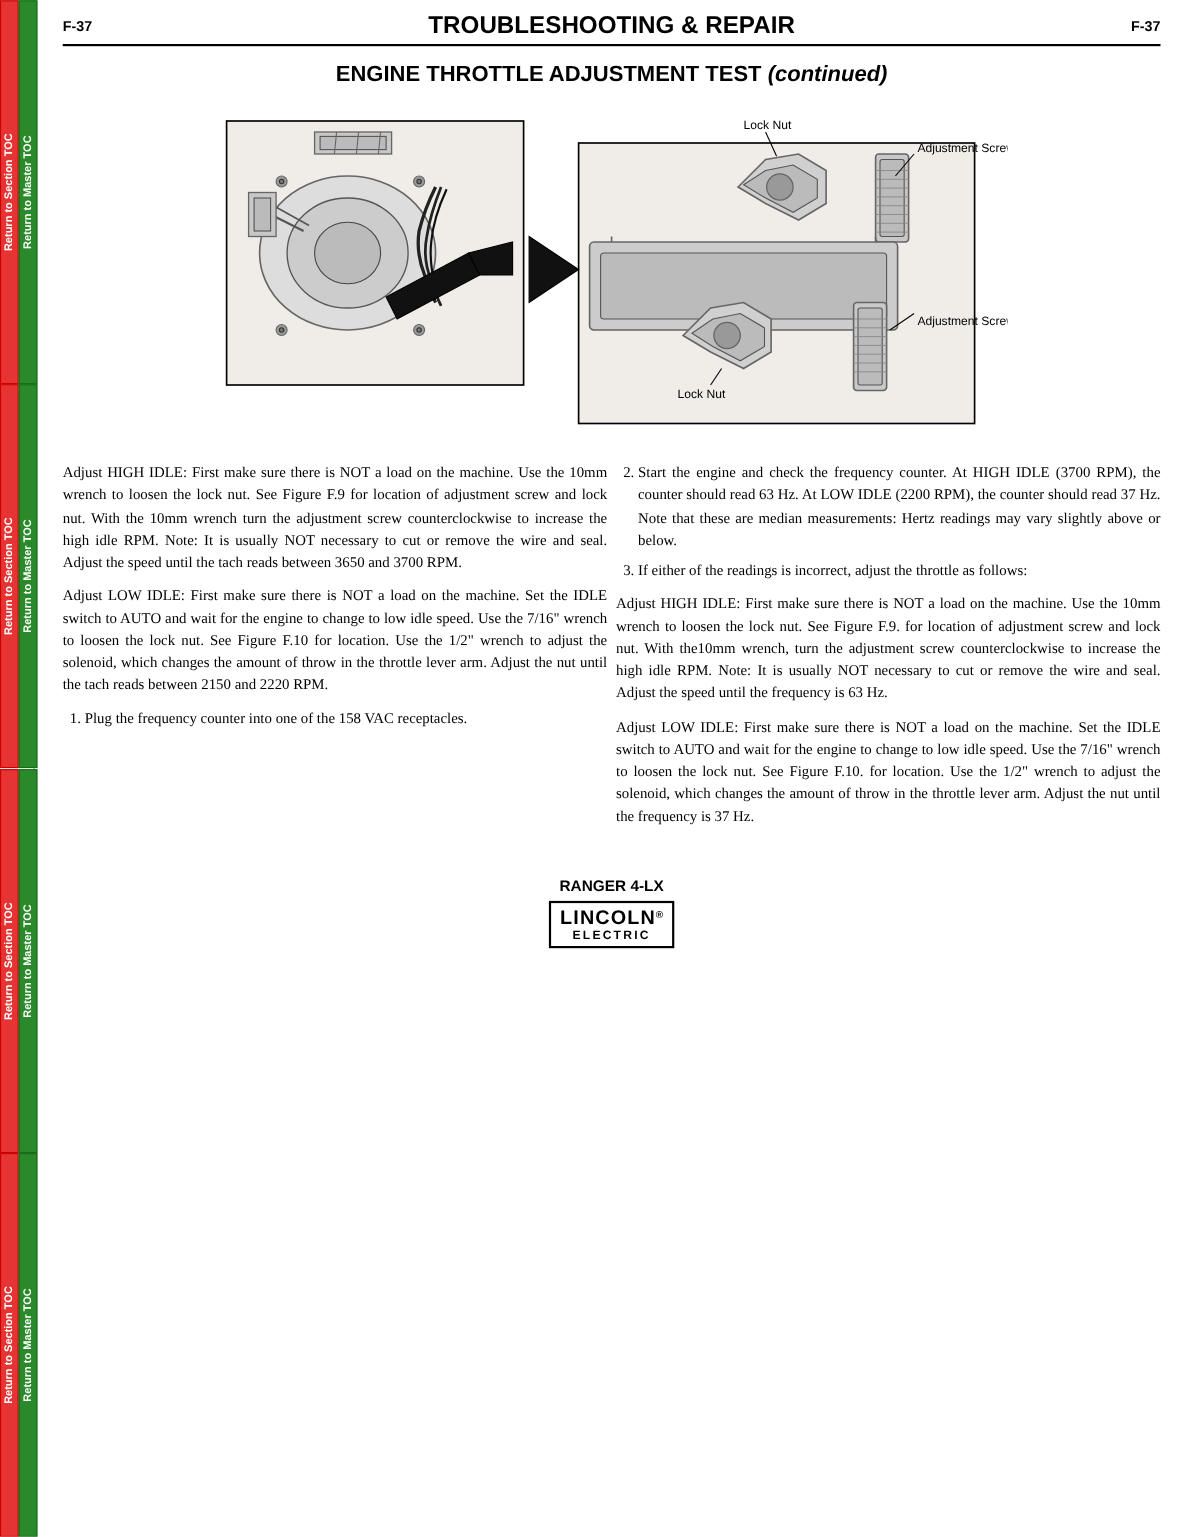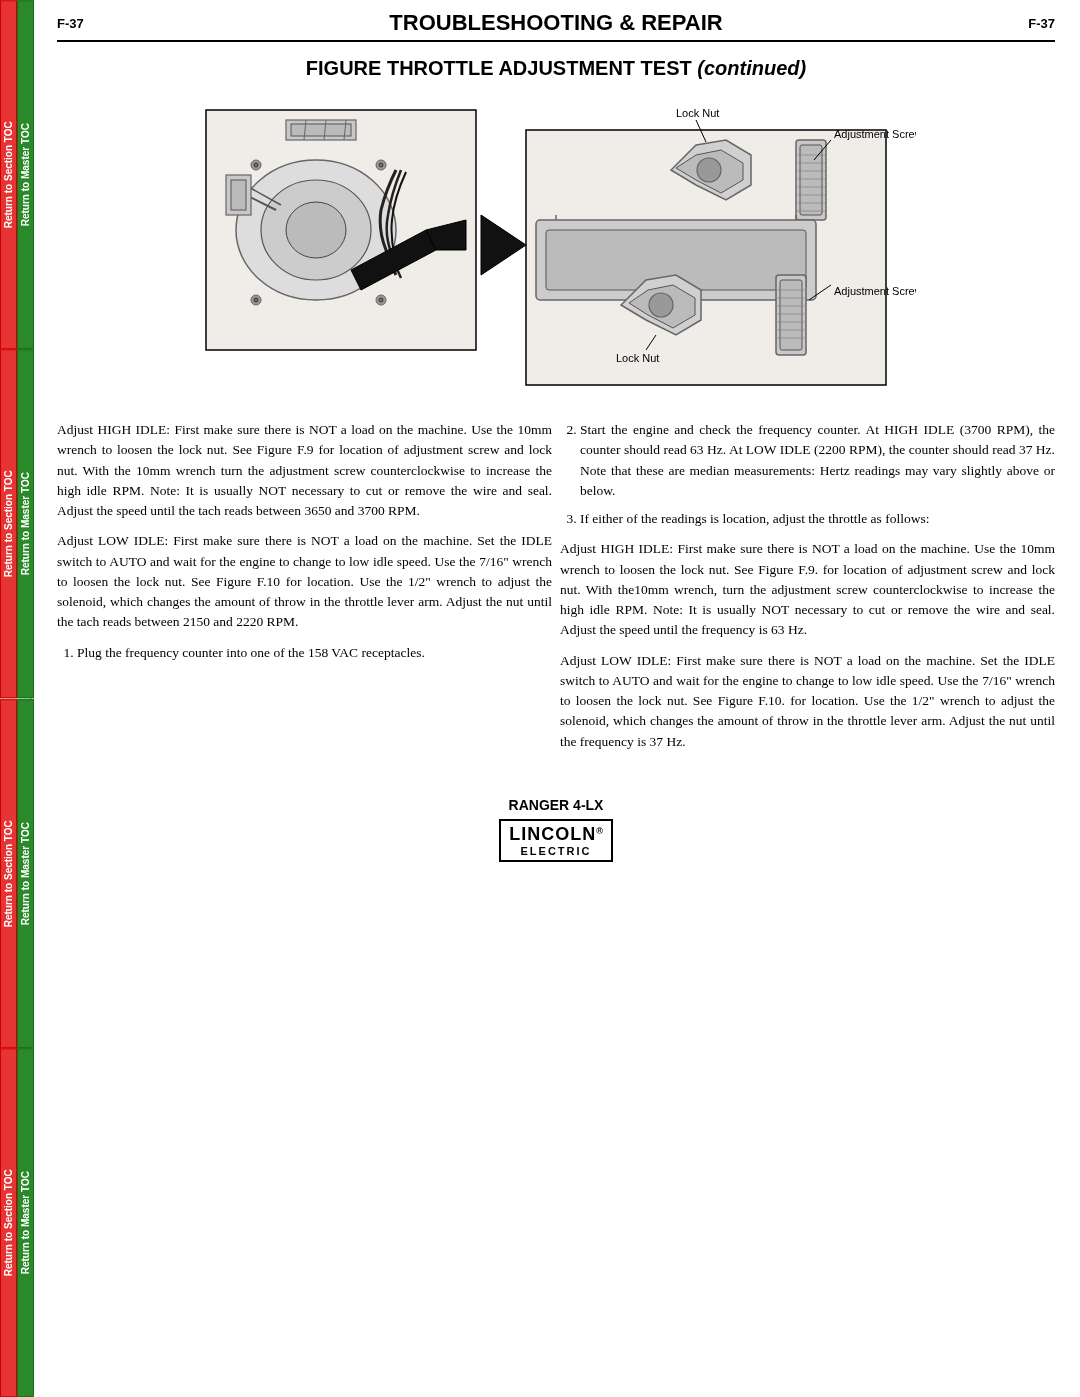--- a/index.html
+++ b/index.html
@@ -226,21 +226,21 @@
 
 <div class="main-content">
 
   <div class="page-header">
     <span class="page-number">F-37</span>
     <span class="page-title">TROUBLESHOOTING &amp; REPAIR</span>
     <span class="page-number">F-37</span>
   </div>
 
   <div class="section-title">
-    <span>FIGURE THROTTLE ADJUSTMENT TEST</span>
+    <span>ENGINE THROTTLE ADJUSTMENT TEST</span>
     <em>(continued)</em>
   </div>
 
 
   <div class="figure-area">
     <div class="figure-svg-container">
       <svg width="720" height="310" viewBox="0 0 720 310" xmlns="http://www.w3.org/2000/svg">
 
         <rect x="10" y="20" width="270" height="240" fill="#f0ede8" stroke="#000" stroke-width="1.5"></rect>
 
@@ -343,21 +343,21 @@
       <p>Adjust HIGH IDLE:  First make sure there is NOT a load on the machine.  Use the 10mm wrench to loosen the lock nut.  See Figure F.9 for location of adjustment screw and lock nut.  With the 10mm wrench turn the adjustment screw counterclockwise to increase the high idle RPM. Note:  It is usually NOT necessary to cut or remove the wire and seal.  Adjust the speed until the tach reads between 3650 and 3700 RPM.</p>
       <p>Adjust LOW IDLE:  First make sure there is NOT a load on the machine.  Set the IDLE switch to AUTO and wait for the engine to change to low idle speed.  Use the 7/16" wrench to loosen the lock nut.  See Figure F.10 for location.  Use the 1/2" wrench to adjust the solenoid, which changes the amount of throw in the throttle lever arm.  Adjust the nut until the tach reads between 2150 and 2220 RPM.</p>
       <ol>
         <li>Plug the frequency counter into one of the 158 VAC receptacles.</li>
       </ol>
     </div>
 
     <div class="col-right">
       <ol start="2">
         <li>Start the engine and check the frequency counter.  At HIGH IDLE (3700 RPM), the counter should read 63 Hz.  At LOW IDLE (2200 RPM), the counter should read 37 Hz.  Note that these are median measurements: Hertz readings may vary slightly above or below.</li>
-        <li>If either of the readings is location, adjust the throttle as follows:</li>
+        <li>If either of the readings is incorrect, adjust the throttle as follows:</li>
       </ol>
       <p>Adjust HIGH IDLE:  First make sure there is NOT a load on the machine.  Use the 10mm wrench to loosen the lock nut.  See Figure F.9. for location of adjustment screw and lock nut.  With the10mm wrench, turn the adjustment screw counterclockwise to increase the high idle RPM.  Note: It is usually NOT necessary to cut or remove the wire and seal.  Adjust the speed until the frequency is 63 Hz.</p>
       <p>Adjust LOW IDLE:  First make sure there is NOT a load on the machine.  Set the IDLE switch to AUTO and wait for the engine to change to low idle speed.  Use the 7/16" wrench to loosen the lock nut.  See Figure F.10.  for location.  Use the 1/2" wrench to adjust the solenoid, which changes the amount of throw in the throttle lever arm.  Adjust the nut until the frequency is 37 Hz.</p>
     </div>
 
   </div>
 
   <div class="page-footer">
     <div class="footer-model">RANGER 4-LX</div>
     <div class="lincoln-logo">

